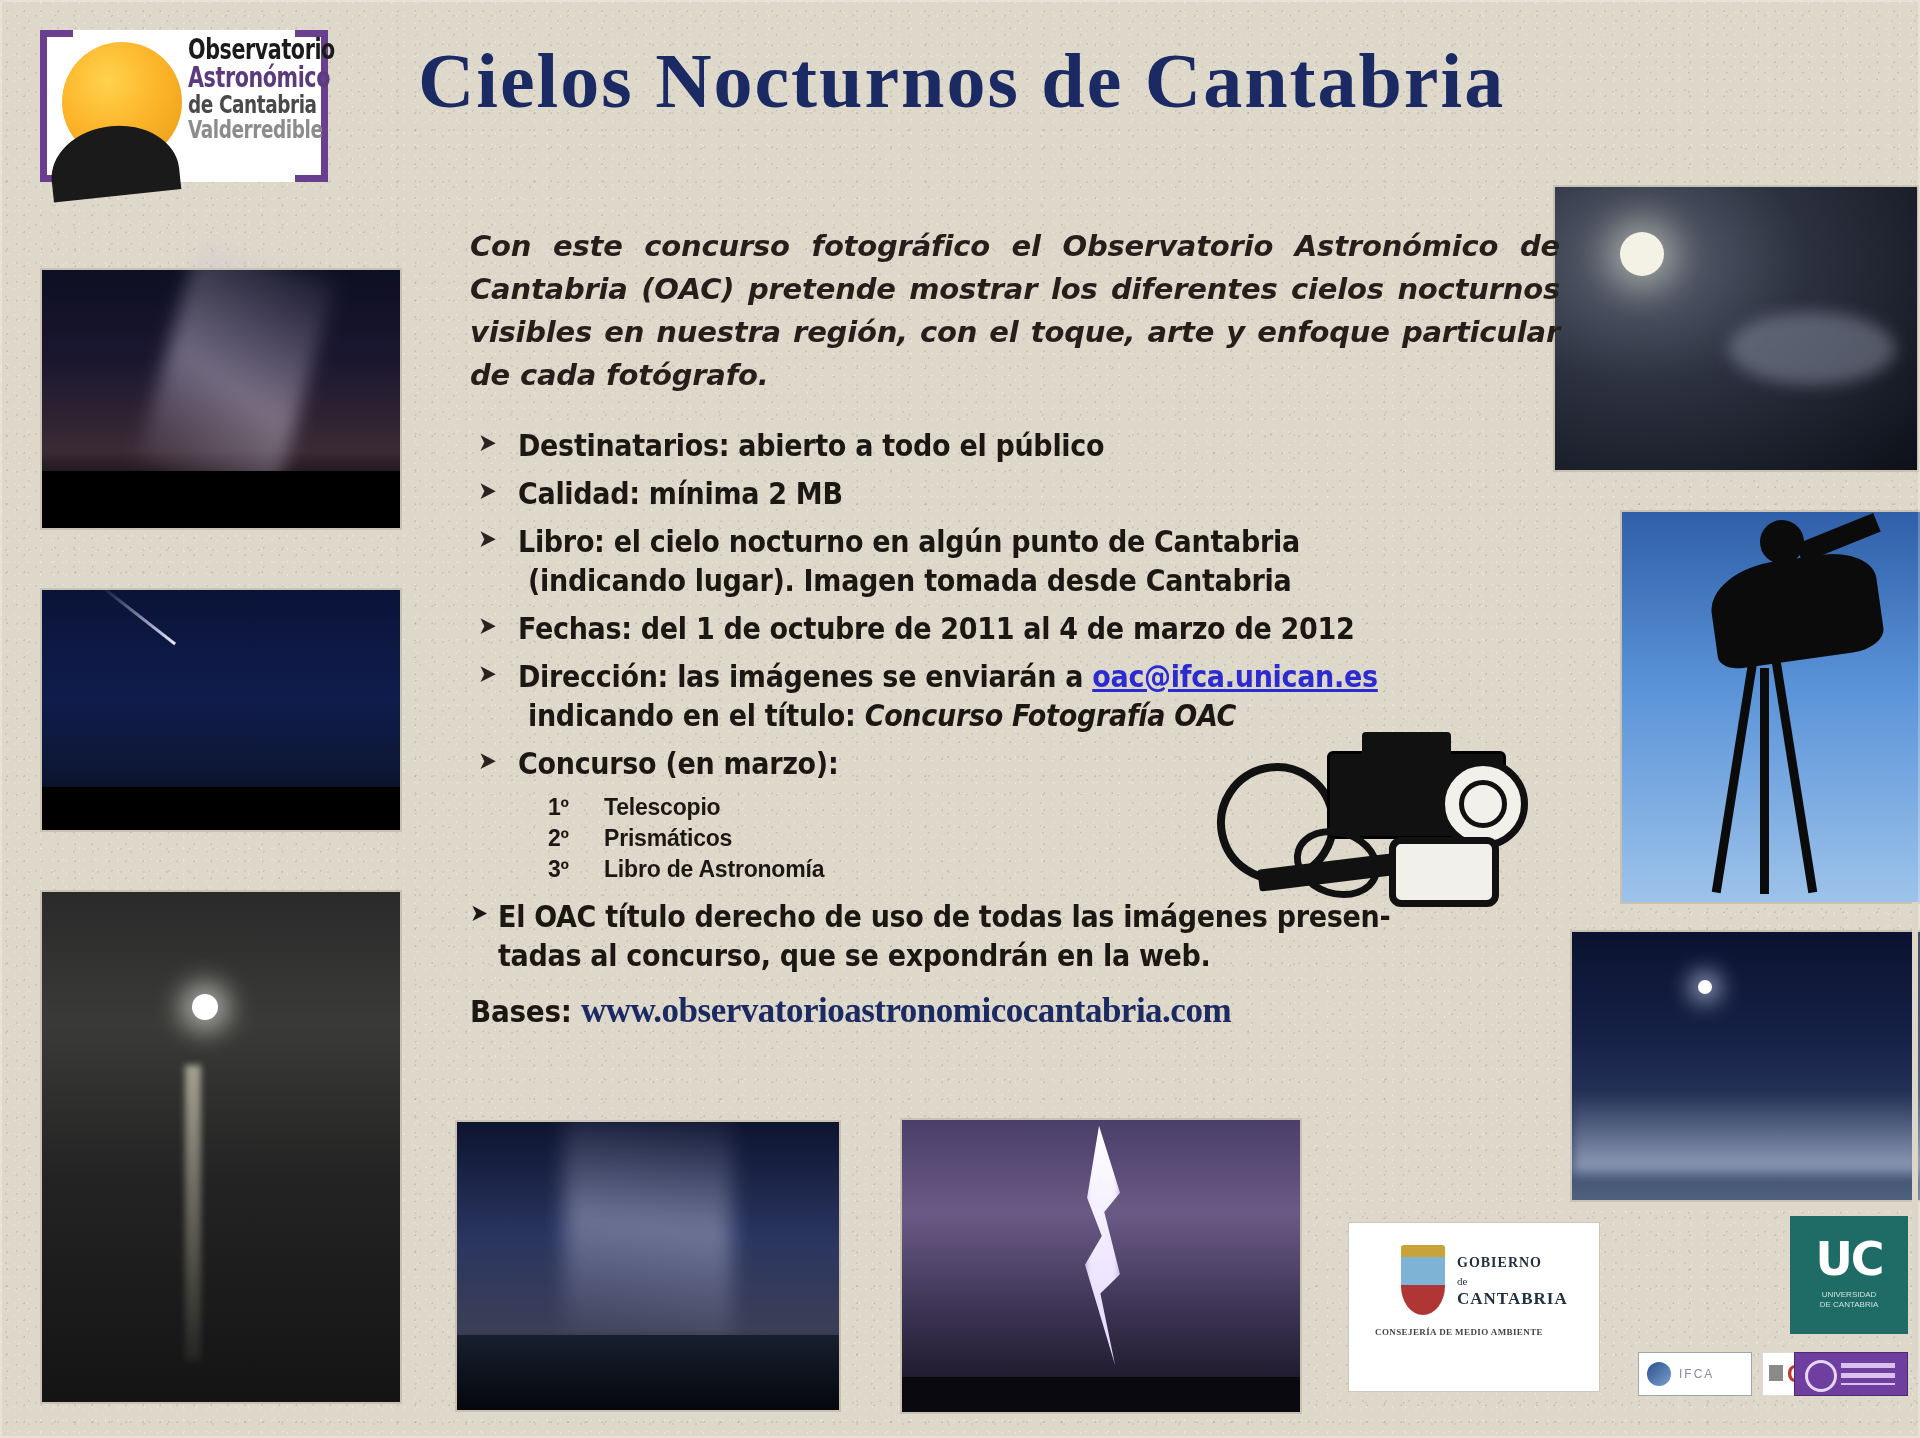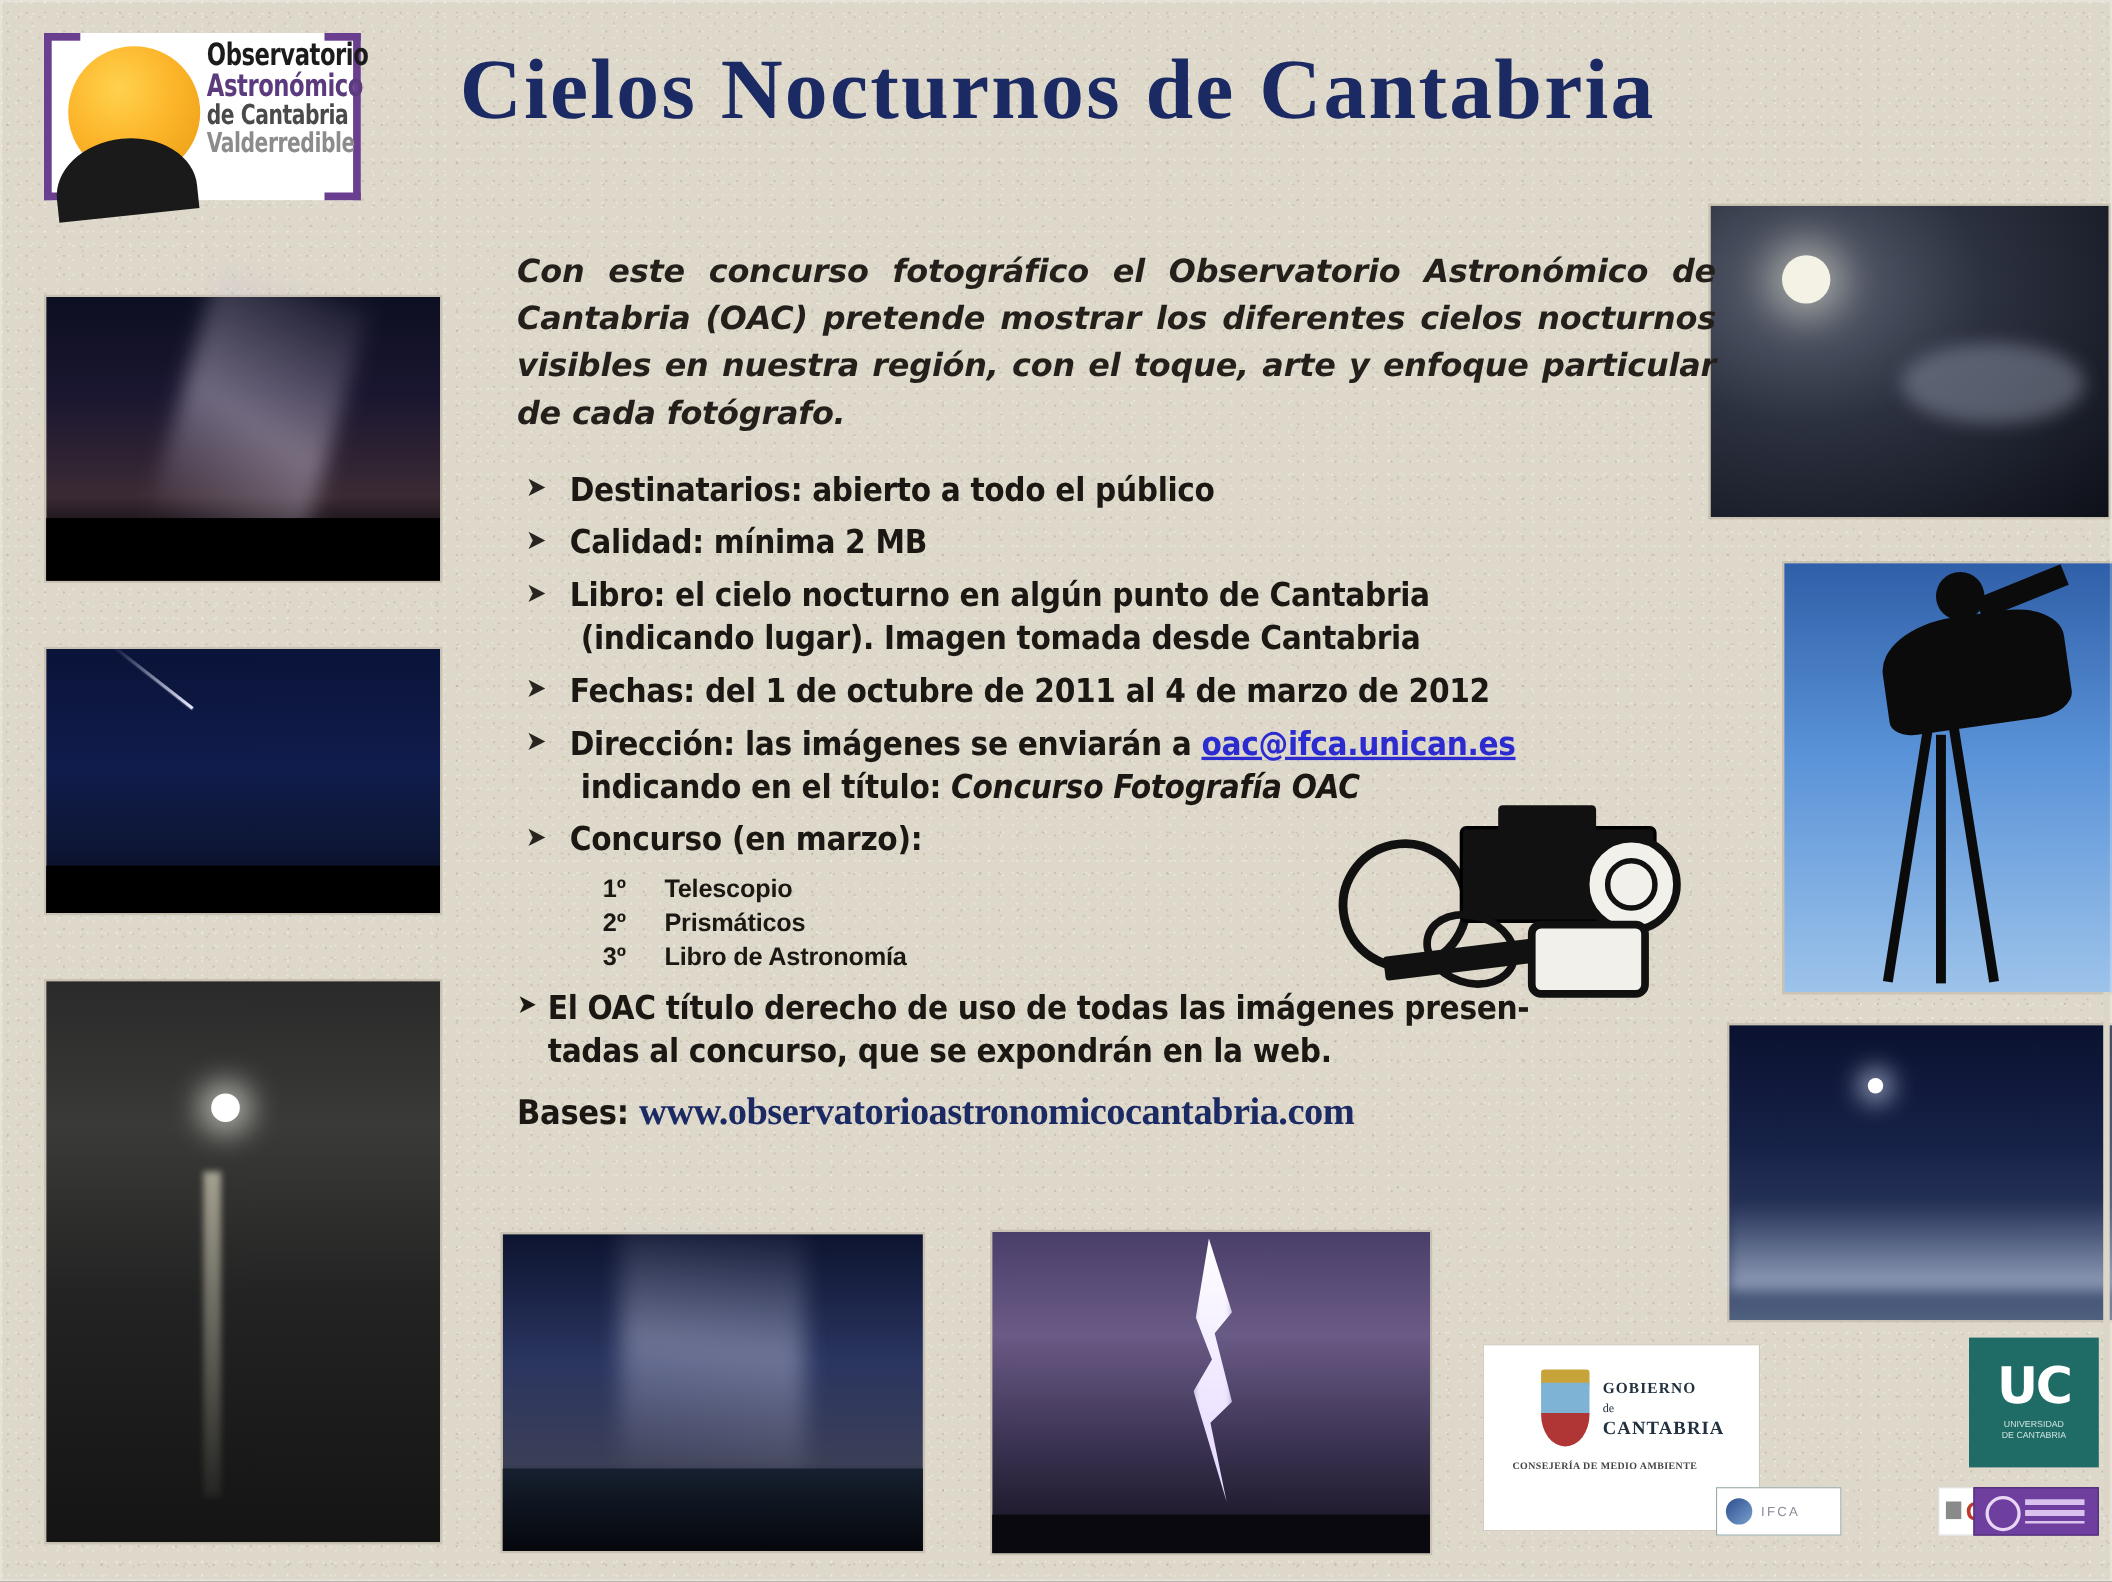--- a/index.html
+++ b/index.html
@@ -168,21 +168,21 @@
   .marc .m-white{position:absolute;left:52px;top:6px;width:60px;height:58px;background:#fff;border:2px solid #555;}
   .marc .m-blue{position:absolute;left:54px;top:46px;width:34px;height:34px;background:#1b6fd0;border:2px solid #555;}
   .marc .m-red{position:absolute;left:86px;top:10px;width:24px;height:22px;background:#d0312d;border:2px solid #555;}
   .marc .m-txt{position:absolute;left:54px;top:-4px;font-size:13px;font-weight:bold;color:#111;}
 
   .uc{position:absolute;left:1790px;top:1216px;width:118px;height:118px;background:#1f6b66;}
   .uc .uc-t{position:absolute;left:0;right:0;top:16px;text-align:center;color:#fff;font-size:46px;font-weight:bold;
     font-family:"DejaVu Sans","Liberation Sans",sans-serif;letter-spacing:-2px;}
   .uc .uc-s{position:absolute;left:0;right:0;top:74px;text-align:center;color:#cfe3e1;font-size:8px;line-height:1.25;}
 
-  .ifca{position:absolute;left:1560px;top:1352px;width:112px;height:42px;background:#fff;border:1px solid #9aa;}
+  .ifca{position:absolute;left:1638px;top:1352px;width:112px;height:42px;background:#fff;border:1px solid #9aa;}
   .ifca .dot{position:absolute;left:8px;top:9px;width:24px;height:24px;border-radius:50%;
     background:linear-gradient(135deg,#2b4f8e,#7aa0cf);}
   .ifca .t{position:absolute;left:40px;top:14px;font-size:12px;color:#8a8a9a;letter-spacing:2px;}
 
   .csic{position:absolute;left:1762px;top:1352px;width:120px;height:42px;background:#fff;border:1px solid #ddd;}
   .csic .t{position:absolute;left:24px;top:8px;font-size:23px;font-weight:bold;color:#c0392b;letter-spacing:-1px;}
   .csic .m{position:absolute;left:6px;top:12px;width:14px;height:16px;background:#8a8a8a;}
 
   .pcti{position:absolute;left:1794px;top:1352px;width:112px;height:42px;background:#6f3fa0;border:1px solid #4d2a72;}
   .pcti .ring{position:absolute;left:10px;top:7px;width:26px;height:26px;border-radius:50%;border:3px solid #e8d6f5;}

